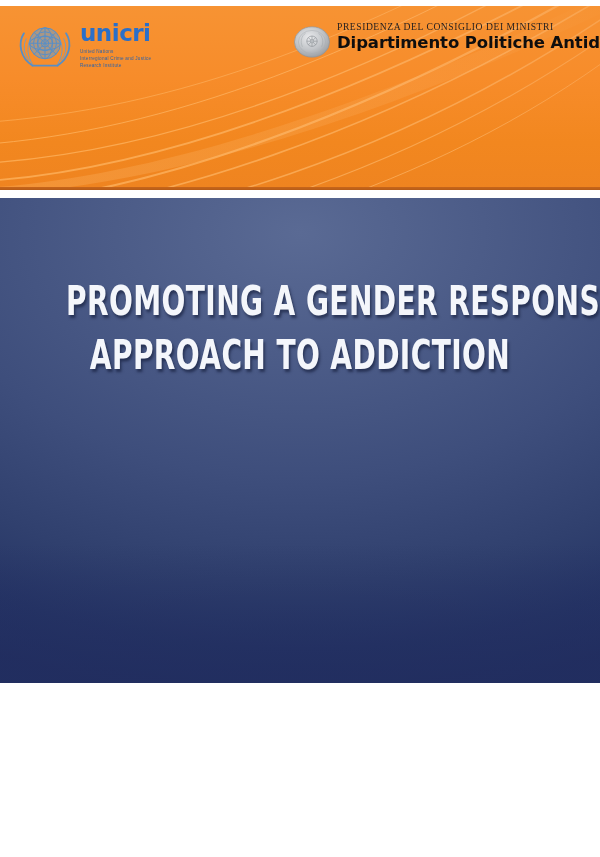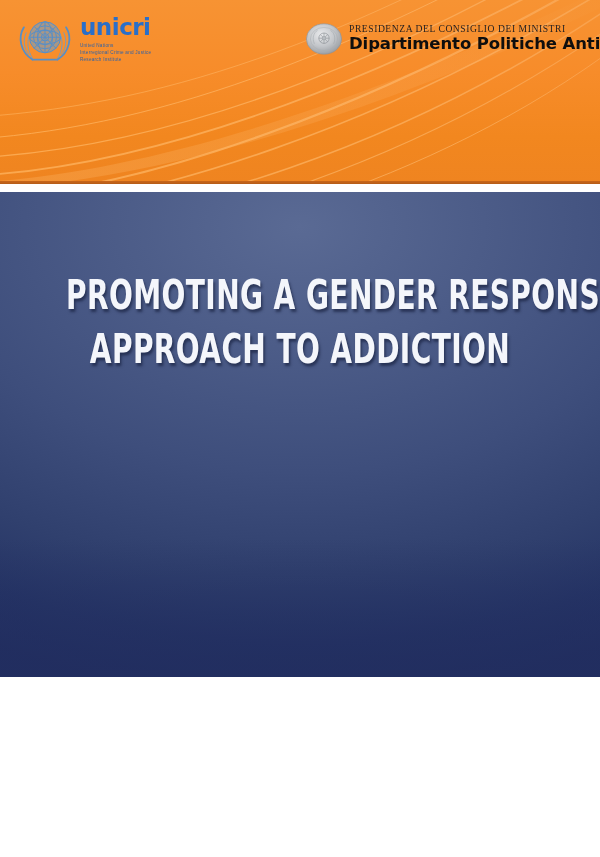--- a/index.html
+++ b/index.html
@@ -10,20 +10,21 @@
   body {
     font-family: "Liberation Sans", sans-serif;
   }
 
   .page {
     position: relative;
     width: 600px;
     height: 677px;
     overflow: hidden;
     background: #4d7c0f;
+    margin-top: 6px;
   }
 
   
   .header-band {
     position: absolute;
     left: 0;
     top: 0;
     width: 600px;
     height: 182px;
     background:
@@ -86,26 +87,25 @@
     margin-top: 3px;
     font-family: "Liberation Sans", sans-serif;
     font-size: 4.6px;
     line-height: 1.55;
     color: #2f63a8;
     letter-spacing: 0.25px;
   }
 
   .dpa-logo {
     position: absolute;
-    left: 304px;
+    left: 292px;
     top: 16px;
     width: 290px;
     height: 46px;
     display: flex;
-    align-items: center;
   }
   .rep-emblem {
     width: 40px;
     height: 40px;
     flex: 0 0 40px;
   }
   .dpa-text {
     margin-left: 5px;
   }
   .dpa-line1 {

